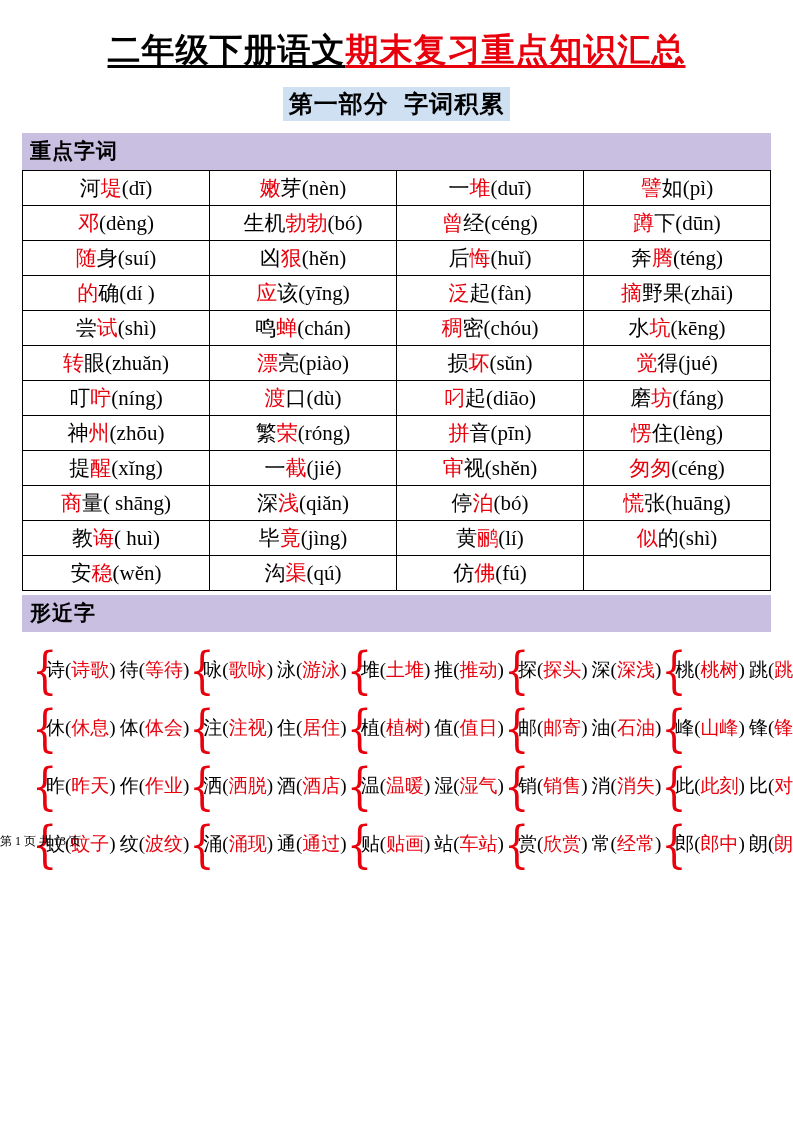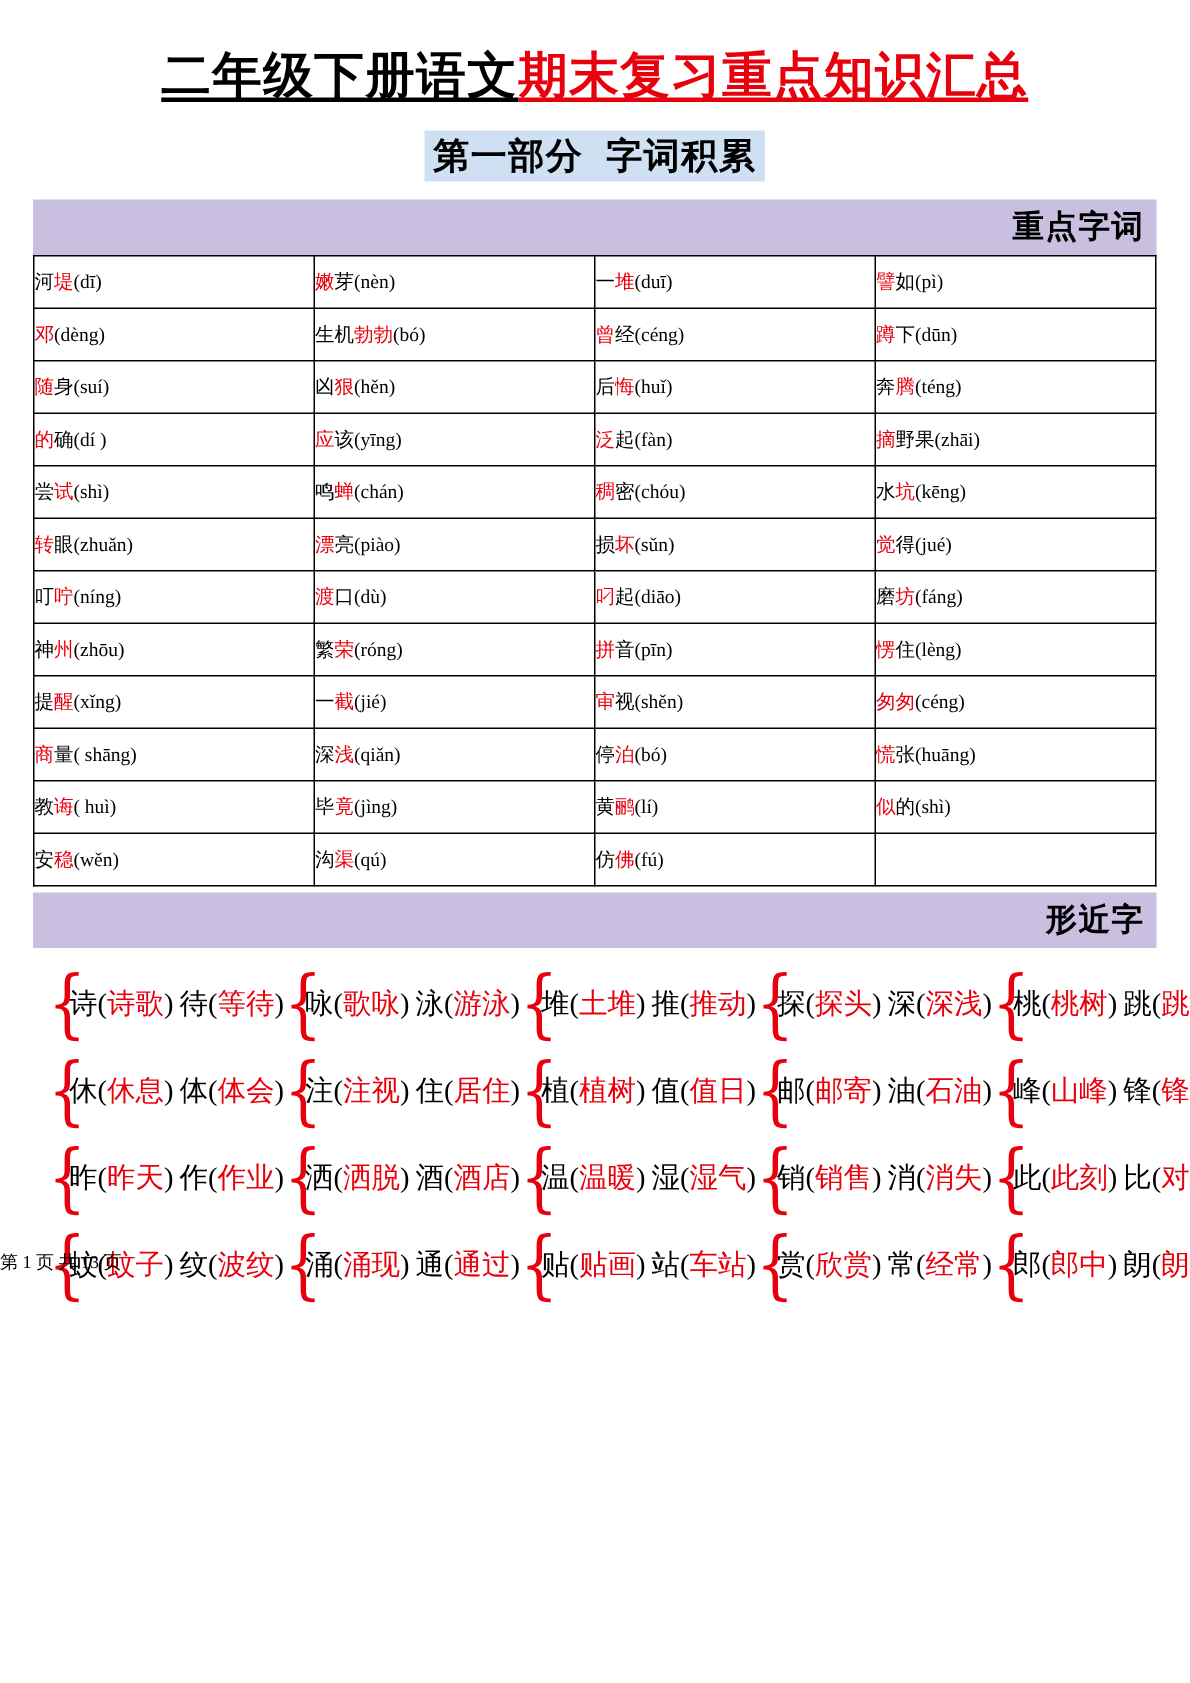--- a/index.html
+++ b/index.html
@@ -57,35 +57,34 @@
   }
   
   .bar-heading {
     background: #c9bfe0;
     font-size: 21px;
     font-weight: bold;
     padding: 4px 8px 5px 8px;
     box-sizing: border-box;
     width: 100%;
     letter-spacing: 1px;
-    text-align: right;
   }
   
   table.words {
     width: 100%;
     border-collapse: collapse;
     table-layout: fixed;
     margin: 0;
   }
   table.words td {
     border: 1px solid #000000;
     height: 34px;
-    text-align: left;
+    text-align: center;
     vertical-align: middle;
-    font-size: 13px;
+    font-size: 21px;
     padding: 0 0;
     white-space: nowrap;
   }
   table.words td.empty {
     border: 1px solid #000000;
   }
   .hz { color: #000000; }
   .hz.r { color: #e8000d; }
   .py { color: #000000; font-family: "Liberation Serif", serif; }
   

